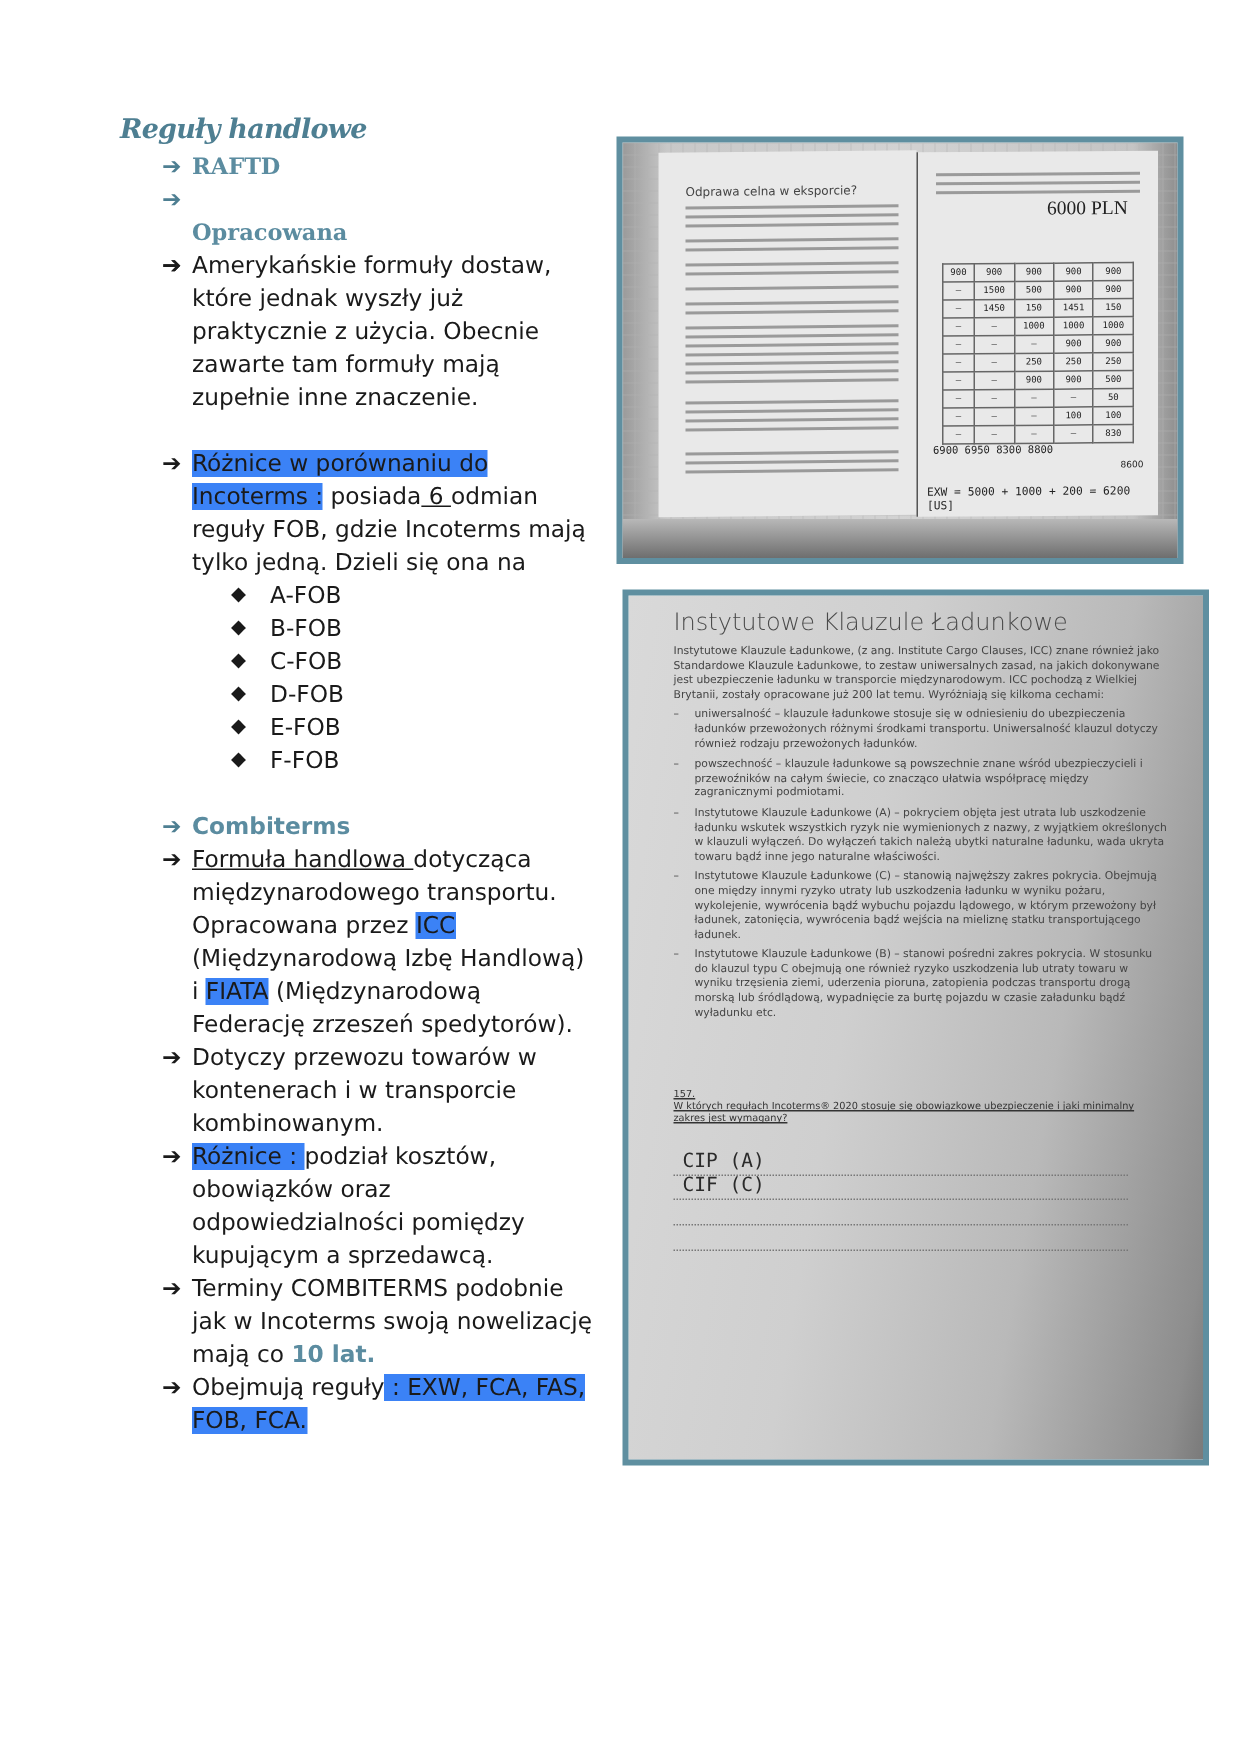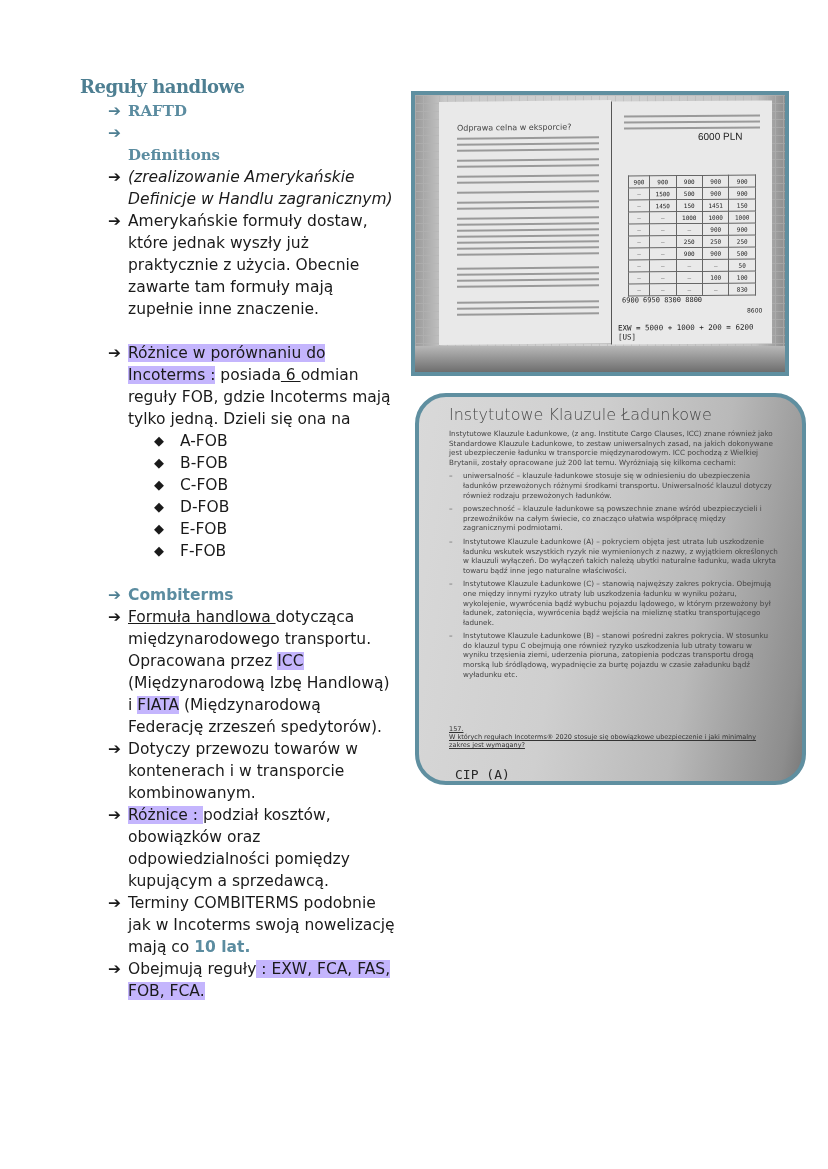--- a/index.html
+++ b/index.html
@@ -1,29 +1,29 @@
 <!DOCTYPE html>
 <html><head>
 <meta charset="utf-8">
 <style>
   html, body { margin: 0; padding: 0; background: #ffffff; }
   body { width: 828px; height: 1169px; position: relative; overflow: hidden;
          font-family: "DejaVu Sans", sans-serif; color: #1a1a1a; }
 
   .title { position: absolute; left: 80px; top: 76px; font-family: "DejaVu Serif", serif;
-           font-weight: bold; font-size: 18px; color: #4e7f92; letter-spacing: -0.5px; }
+           font-style: italic; font-weight: bold; font-size: 18px; color: #4e7f92; letter-spacing: -0.5px; }
 
   .notes { position: absolute; left: 108px; top: 100px; width: 290px; }
   .row { position: relative; padding-left: 20px; font-size: 15.5px; line-height: 22px; }
   .arrow { position: absolute; left: 0; top: 0; width: 16px; font-weight: bold; }
   .arrow.teal { color: #4e7f92; }
   .serif-teal { font-family: "DejaVu Serif", serif; font-weight: bold; color: #5b8ca0; font-size: 15px; }
   .teal-bold { font-weight: bold; color: #5b8ca0; }
   .ital { font-style: italic; }
-  .hl { background: #c4b5fd; }
+  .hl { background: #3b82f6; }
   .ul { text-decoration: underline; }
   .gap { height: 22px; }
 
   .sub { list-style: none; margin: 0; padding: 0 0 0 46px; }
   .sub li { position: relative; padding-left: 26px; font-size: 15.5px; line-height: 22px; }
   .sub li .dia { position: absolute; left: 0; top: 0; font-size: 13px; }
 
   
   .photo { position: absolute; box-sizing: border-box; border: 4px solid #5f8fa0; overflow: hidden; }
   .photo1 { left: 411px; top: 91px; width: 378px; height: 285px;
@@ -36,23 +36,23 @@
   .sheet.right { left: 196px; width: 160px; transform: skewY(-0.4deg); border-left: 1px solid #555; }
   .sheet .h { position:absolute; left:18px; top:22px; font-size:8px; color:#444; }
   .sheet .ln { position:absolute; left:18px; right:12px; height:2px; background:#9a9a9a; }
   .tbl { position:absolute; left: 16px; top: 74px; width: 128px; border-collapse: collapse; font-size: 6px; }
   .tbl td { border: 0.6px solid #666; height: 9px; text-align:center; color:#222; font-family:"DejaVu Sans Mono", monospace; }
   .sum { position:absolute; left: 10px; top: 195px; font-size: 7px; color:#222; font-family:"DejaVu Sans Mono", monospace; }
   .exw { position:absolute; left: 6px; top: 222px; font-size: 7.5px; color:#222; font-family:"DejaVu Sans Mono", monospace; }
   .total2 { position:absolute; left: 135px; top: 206px; font-size: 6px; color:#222; }
   .shadow1 { position:absolute; left:0; right:0; bottom:0; height: 26px; background: linear-gradient(#b8b8b8,#6e6e6e); }
 
-  .photo2 { left: 415px; top: 393px; width: 391px; height: 392px;
+  .photo2 { left: 415px; top: 393px; width: 391px; height: 584px;
             background: linear-gradient(100deg,#d9d9d9 0%,#cfcfcf 40%,#b9b9b9 70%,#8d8d8d 95%,#7a7a7a 100%);
-            font-family: "DejaVu Sans", sans-serif; color: #3a3a3a; border-radius: 31px; }
+            font-family: "DejaVu Sans", sans-serif; color: #3a3a3a; }
   .p2-title { position:absolute; left: 30px; top: 8px; font-size: 16px; color:#4a4a4a; font-weight: 300; }
   .p2-body { position:absolute; left: 30px; top: 32px; width: 330px; font-size: 7.2px; line-height: 9.6px; color:#444; }
   .p2-body p { margin: 0 0 4px 0; }
   .p2-body .dash { position: relative; padding-left: 14px; margin-bottom: 4px; }
   .p2-body .dash::before { content: "–"; position:absolute; left: 0; }
   .p2-q { position:absolute; left: 30px; top: 328px; width: 320px; font-size: 6.5px; color:#333;text-decoration:underline; }
   .hand { position:absolute; left: 36px; font-family: "DejaVu Sans Mono", monospace; font-size: 13px; color:#2a2a2a; }
   .dotline { position:absolute; left: 30px; right: 50px; border-top: 1px dotted #777; }
 </style>
 </head>
@@ -61,25 +61,24 @@
 <div class="title">Reguły handlowe</div>
 
 <div class="notes">
   <div class="row">
     <span class="arrow teal">➔</span>
     <span class="serif-teal">RAFTD</span>
   </div>
   <div class="row">
     <span class="arrow teal">➔</span>
     <br>
-    <span class="serif-teal">Definitions</span>
-  </div>
-  <div class="row">
-    <span class="arrow">➔</span>
-    <span class="ital">(zrealizowanie Amerykańskie Definicje w Handlu zagranicznym)</span>
+    <span class="serif-teal">Opracowana</span>
+  </div>
+  <div class="row">
+    <span class="arrow">➔</span>
   </div>
   <div class="row">
     <span class="arrow">➔</span>
     <span>Amerykańskie formuły dostaw, które jednak wyszły już praktycznie z użycia. Obecnie zawarte tam formuły mają zupełnie inne znaczenie.</span>
   </div>
   <div class="gap"></div>
   <div class="row">
     <span class="arrow">➔</span>
     <span class="hl">Różnice w porównaniu do Incoterms :</span><span> posiada</span><span class="ul"> 6 </span><span>odmian reguły FOB, gdzie Incoterms mają tylko jedną. Dzieli się ona na</span>
   </div>
@@ -144,21 +143,21 @@
       <div class="ln" style="top:178px"></div>
       <div class="ln" style="top:184px"></div>
     <div class="ln" style="top:200px"></div>
       <div class="ln" style="top:206px"></div>
       <div class="ln" style="top:212px"></div>
   </div>
   <div class="sheet right">
     <div class="ln" style="top:14px;left:12px"></div>
       <div class="ln" style="top:20px;left:12px"></div>
     <div class="ln" style="top:26px;left:12px"></div>
-    <div style="position:absolute;left:86px;top:30px;font-size:10px;color:#222;font-family:Liberation Sans, sans-serif">6000 PLN</div>
+    <div style="position:absolute;left:86px;top:30px;font-size:13px;color:#222;font-family:Liberation Serif, serif">6000 PLN</div>
     <table class="tbl">
       <tbody>
         <tr>
             <td>900</td>
             <td>900</td>
             <td>900</td>
             <td>900</td>
             <td>900</td>
           </tr>
         <tr>

